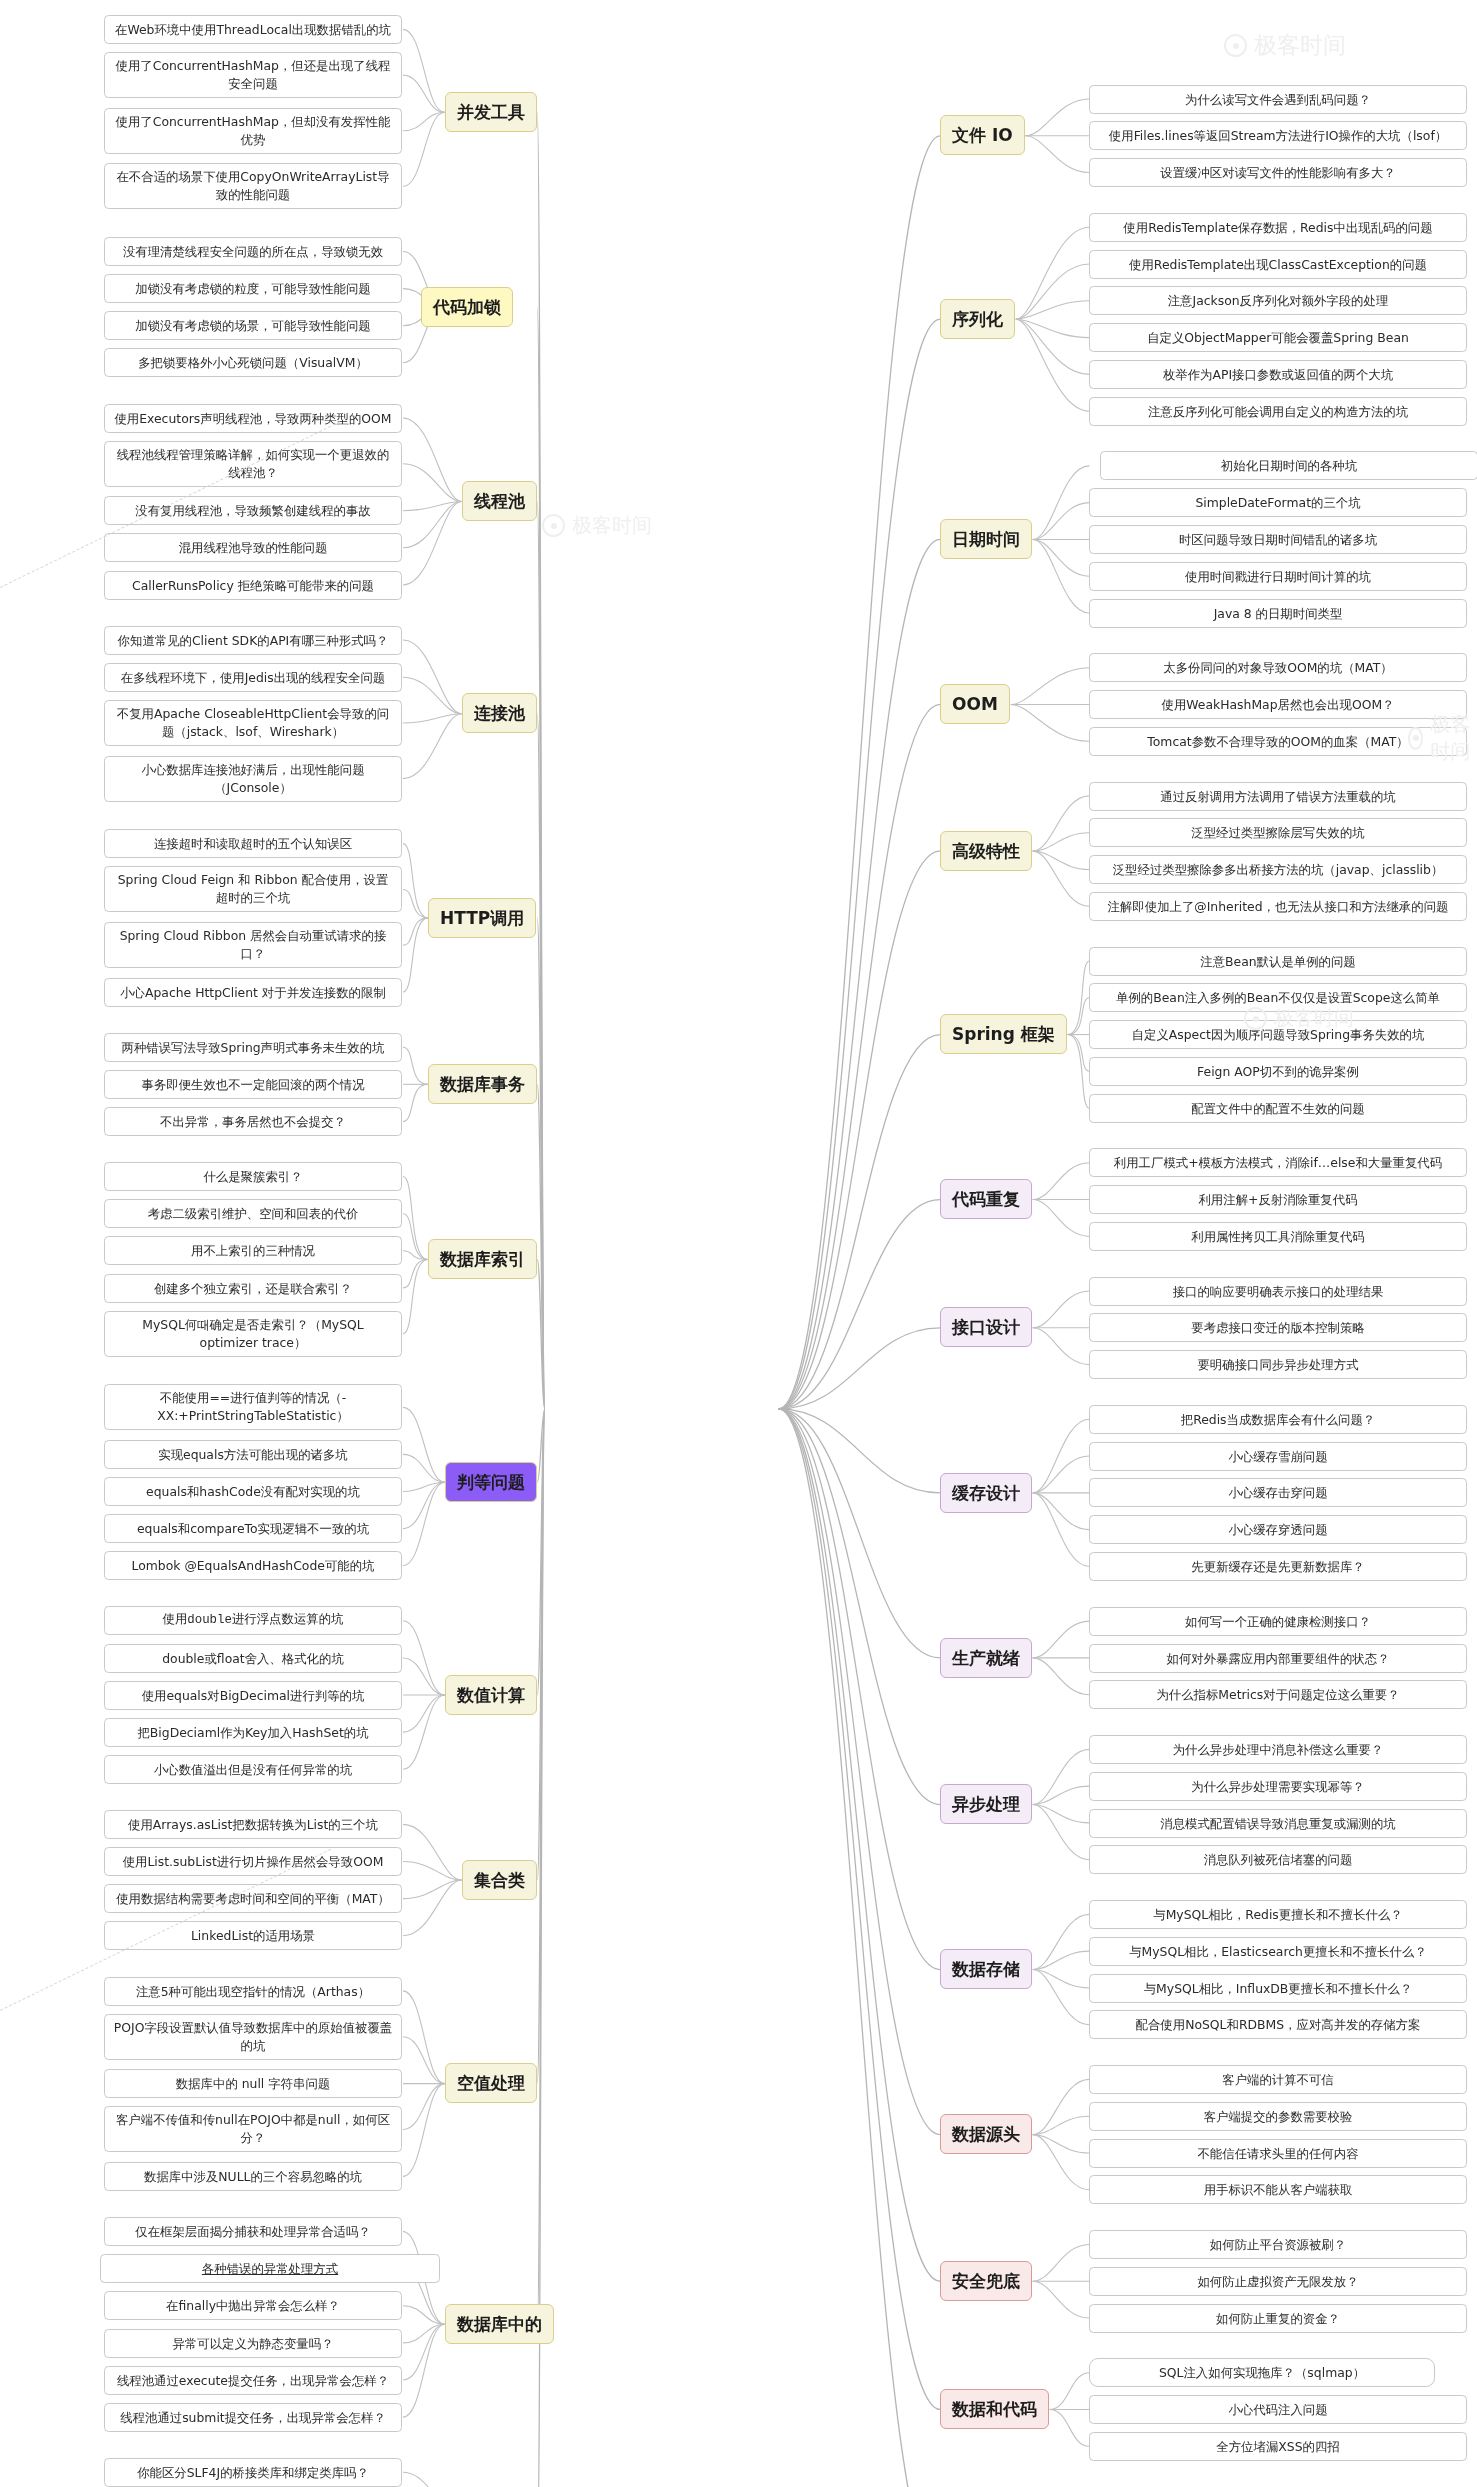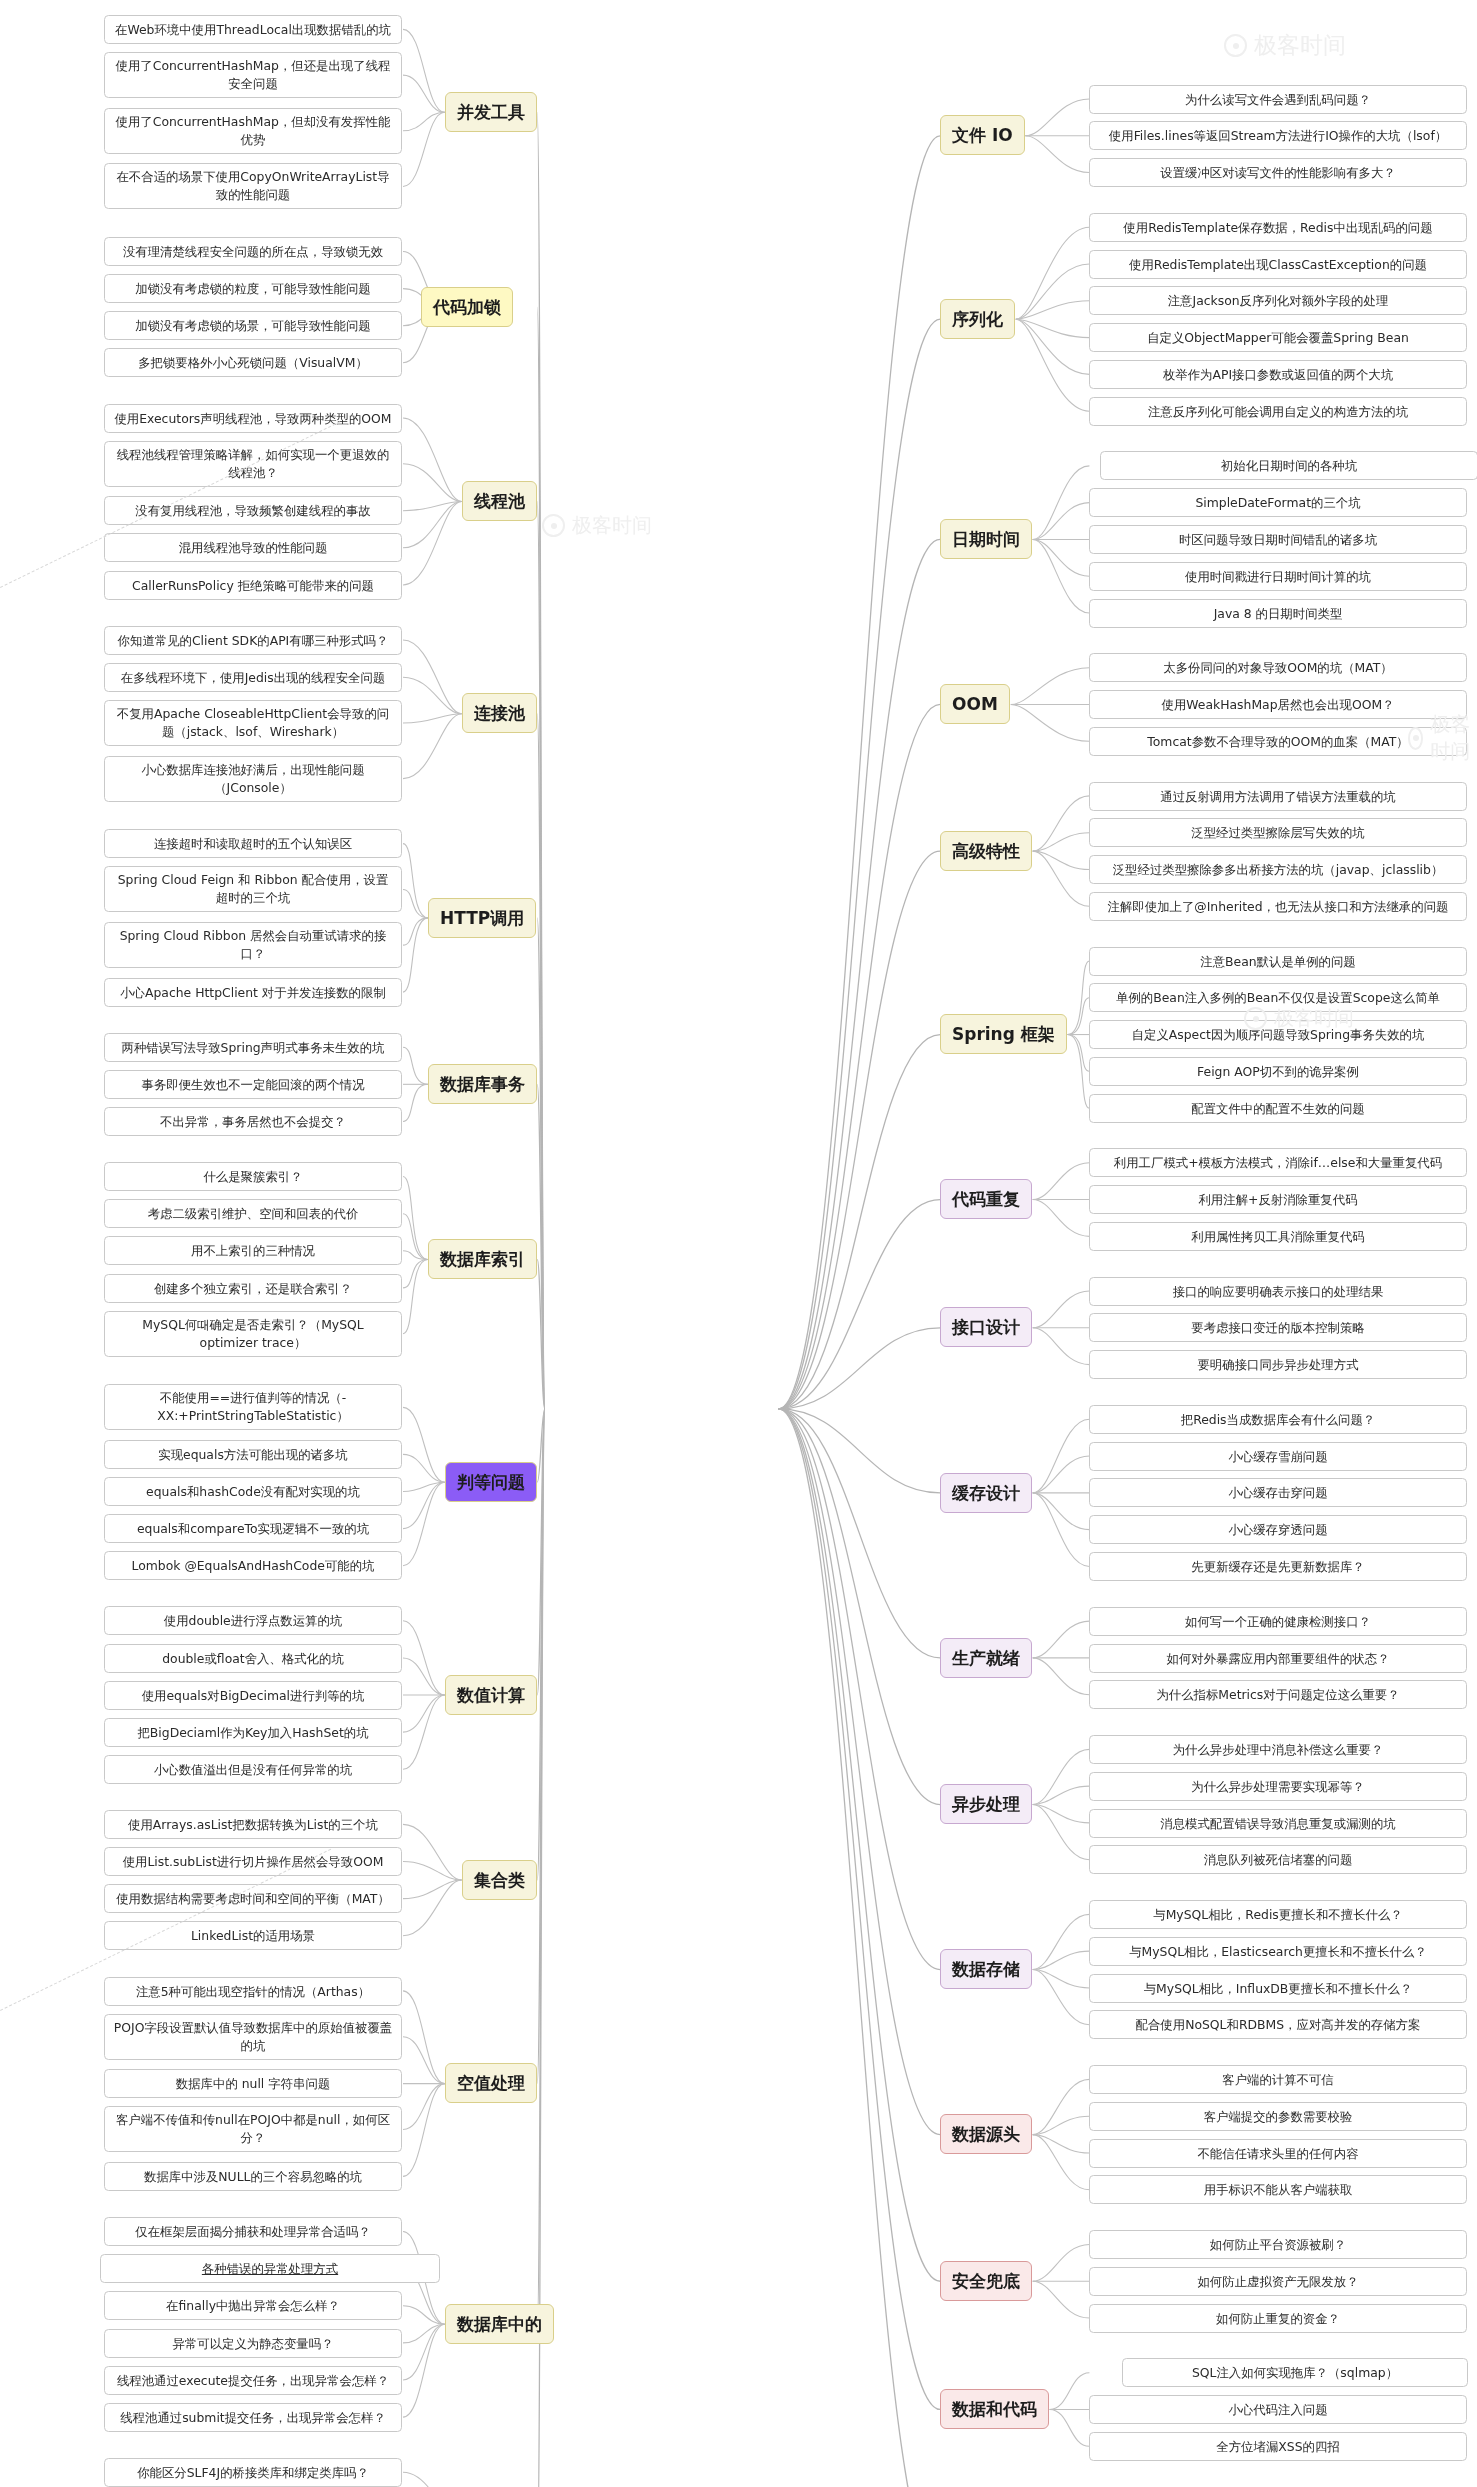--- a/index.html
+++ b/index.html
@@ -210,21 +210,21 @@
       <div class="node leaf" style="left: 104px; top: 1236px; width: 298px; height: 29px;">用不上索引的三种情况</div>
       <div class="node leaf" style="left: 104px; top: 1274px; width: 298px; height: 29px;">创建多个独立索引，还是联合索引？</div>
       <div class="node leaf" style="left: 104px; top: 1311px; width: 298px; height: 46px;">MySQL何때确定是否走索引？（MySQL optimizer trace）</div>
       <div class="node cat" style="border-color: rgb(217, 207, 138); background: rgb(247, 244, 221); left: 428px; top: 1239px;">数据库索引</div>
       <div class="node leaf" style="left: 104px; top: 1384px; width: 298px; height: 46px;">不能使用==进行值判等的情况（-XX:+PrintStringTableStatistic）</div>
       <div class="node leaf" style="left: 104px; top: 1440px; width: 298px; height: 29px;">实现equals方法可能出现的诸多坑</div>
       <div class="node leaf" style="left: 104px; top: 1477px; width: 298px; height: 29px;">equals和hashCode没有配对实现的坑</div>
       <div class="node leaf" style="left: 104px; top: 1514px; width: 298px; height: 29px;">equals和compareTo实现逻辑不一致的坑</div>
       <div class="node leaf" style="left: 104px; top: 1551px; width: 298px; height: 29px;">Lombok @EqualsAndHashCode可能的坑</div>
       <div class="node cat" style="border-color: rgb(217, 207, 138); background: #8b5cf6; left: 445px; top: 1462px;">判等问题</div>
-      <div class="node leaf" style="left: 104px; top: 1606px; width: 298px; height: 29px;">使用double进行浮点数运算的坑</div>
+      <div class="node leaf" style="left: 104px; top: 1606px; width: 298px; height: 29px; font-family: Liberation Mono, monospace;">使用double进行浮点数运算的坑</div>
       <div class="node leaf" style="left: 104px; top: 1644px; width: 298px; height: 29px;">double或float舍入、格式化的坑</div>
       <div class="node leaf" style="left: 104px; top: 1681px; width: 298px; height: 29px;">使用equals对BigDecimal进行判等的坑</div>
       <div class="node leaf" style="left: 104px; top: 1718px; width: 298px; height: 29px;">把BigDeciaml作为Key加入HashSet的坑</div>
       <div class="node leaf" style="left: 104px; top: 1755px; width: 298px; height: 29px;">小心数值溢出但是没有任何异常的坑</div>
       <div class="node cat" style="border-color: rgb(217, 207, 138); background: rgb(247, 244, 221); left: 445px; top: 1675px;">数值计算</div>
       <div class="node leaf" style="left: 104px; top: 1810px; width: 298px; height: 29px;">使用Arrays.asList把数据转换为List的三个坑</div>
       <div class="node leaf" style="left: 104px; top: 1847px; width: 298px; height: 29px;">使用List.subList进行切片操作居然会导致OOM</div>
       <div class="node leaf" style="left: 104px; top: 1884px; width: 298px; height: 29px;">使用数据结构需要考虑时间和空间的平衡（MAT）</div>
       <div class="node leaf" style="left: 104px; top: 1921px; width: 298px; height: 29px;">LinkedList的适用场景</div>
       <div class="node cat" style="border-color: rgb(217, 207, 138); background: rgb(247, 244, 221); left: 462px; top: 1860px;">集合类</div>
@@ -304,21 +304,21 @@
       <div class="node cat" style="border-color: rgb(199, 168, 208); background: rgb(244, 236, 247); left: 940px; top: 1949px;">数据存储</div>
       <div class="node leaf" style="left: 1089px; top: 2065px; width: 378px; height: 29px;">客户端的计算不可信</div>
       <div class="node leaf" style="left: 1089px; top: 2102px; width: 378px; height: 29px;">客户端提交的参数需要校验</div>
       <div class="node leaf" style="left: 1089px; top: 2139px; width: 378px; height: 29px;">不能信任请求头里的任何内容</div>
       <div class="node leaf" style="left: 1089px; top: 2175px; width: 378px; height: 29px;">用手标识不能从客户端获取</div>
       <div class="node cat" style="border-color: rgb(217, 154, 154); background: rgb(250, 233, 233); left: 940px; top: 2114px;">数据源头</div>
       <div class="node leaf" style="left: 1089px; top: 2230px; width: 378px; height: 29px;">如何防止平台资源被刷？</div>
       <div class="node leaf" style="left: 1089px; top: 2267px; width: 378px; height: 29px;">如何防止虚拟资产无限发放？</div>
       <div class="node leaf" style="left: 1089px; top: 2304px; width: 378px; height: 29px;">如何防止重复的资金？</div>
       <div class="node cat" style="border-color: rgb(217, 154, 154); background: rgb(250, 233, 233); left: 940px; top: 2261px;">安全兜底</div>
-      <div class="node leaf" style="left: 1122px; top: 2358px; width: 346px; height: 29px;">SQL注入如何实现拖库？（sqlmap）</div>
+      <div class="node leaf" style="left: 1089px; top: 2358px; width: 346px; height: 29px; border-radius: 9px;">SQL注入如何实现拖库？（sqlmap）</div>
       <div class="node leaf" style="left: 1089px; top: 2395px; width: 378px; height: 29px;">小心代码注入问题</div>
       <div class="node leaf" style="left: 1089px; top: 2432px; width: 378px; height: 29px;">全方位堵漏XSS的四招</div>
       <div class="node cat" style="border-color: rgb(217, 154, 154); background: rgb(250, 233, 233); left: 940px; top: 2389px;">数据和代码</div>
       <div class="node leaf" style="left: 1089px; top: 2487px; width: 378px; height: 29px;">使用MD5摘要保存密码是否安全？</div>
     </div>
 <div class="wm" style="left: 1224px; top: 30px;">
       <span class="wmc"></span>
       <span>极客时间</span>
     </div>
     <div class="wm small" style="left: 1408px; top: 711px;">

